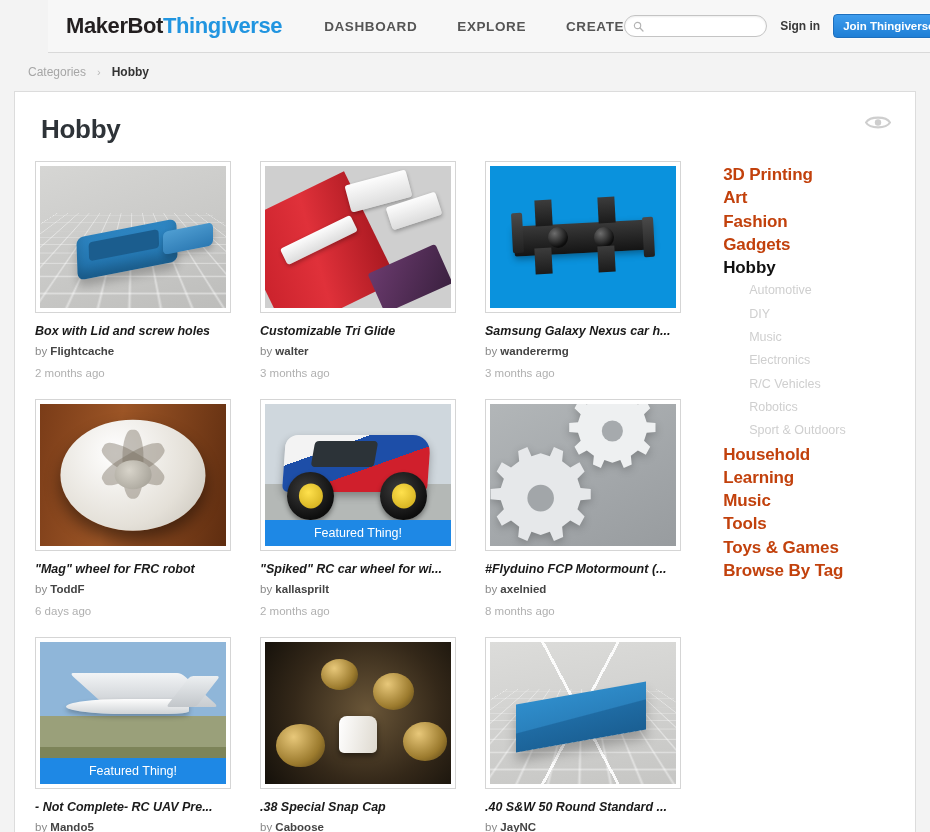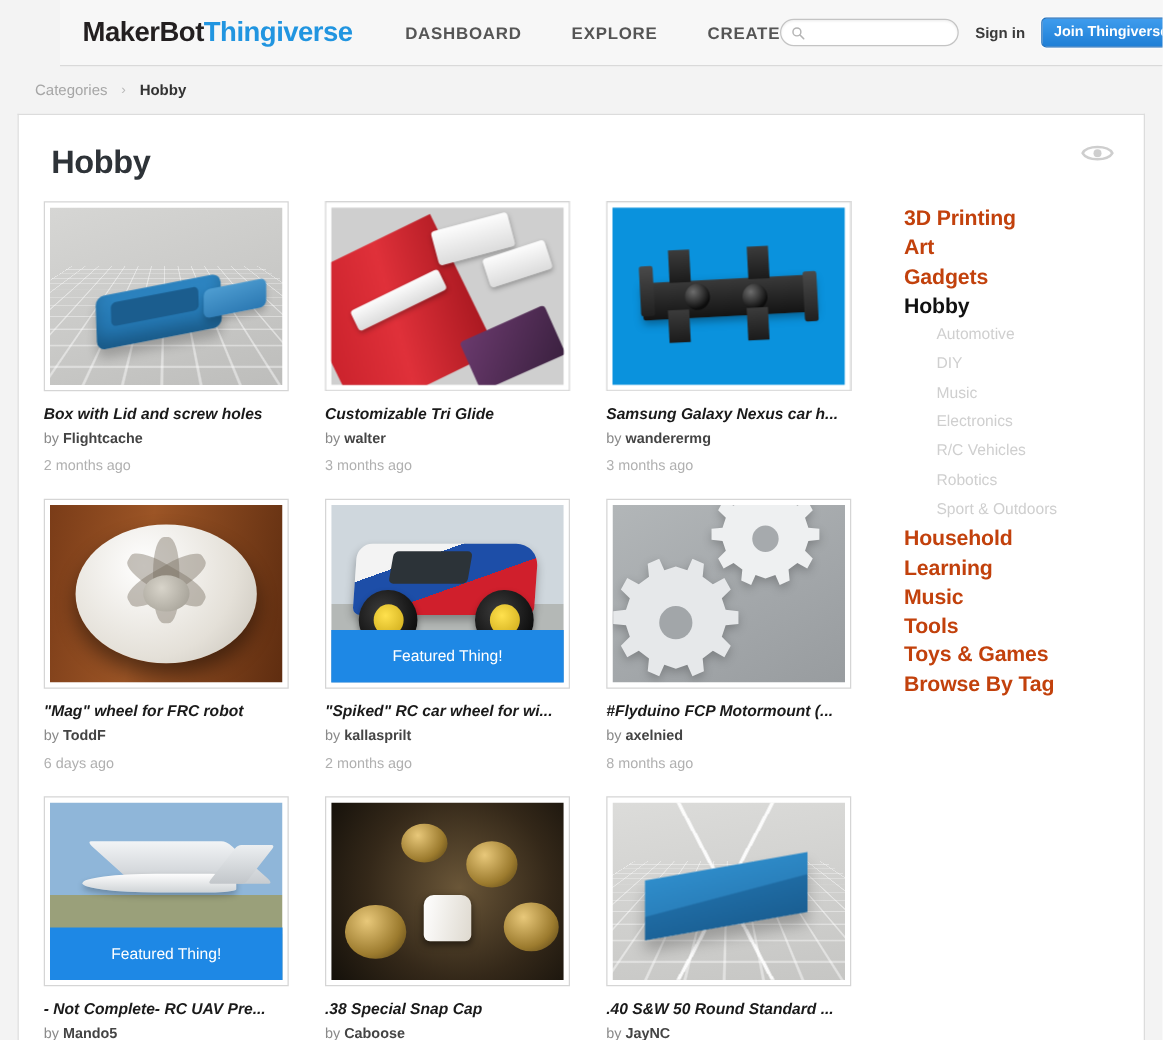--- a/index.html
+++ b/index.html
@@ -166,21 +166,21 @@
     height: 100%;
     position: relative;
     overflow: hidden;
   }
 
   .featured-badge {
     position: absolute;
     left: 4px;
     right: 4px;
     bottom: 4px;
-    height: 42px;
+    height: 26px;
     background: #1e88e5;
     color: #fff;
     font-size: 12.5px;
     display: flex;
     align-items: center;
     justify-content: center;
     font-family: "Liberation Sans", sans-serif;
     z-index: 6;
   }
 
@@ -659,20 +659,21 @@
           <b>JayNC</b>
         </div>
         <div class="card-date">3 days ago</div>
       </div>
 
     </div>
 
     <div class="sidebar">
       <div class="cat">3D Printing</div>
       <div class="cat">Art</div>
+      <div class="cat">Fashion</div>
       <div class="cat">Gadgets</div>
       <div class="cat active">Hobby</div>
 
       <div class="subcat">Automotive</div>
       <div class="subcat">DIY</div>
       <div class="subcat">Music</div>
       <div class="subcat">Electronics</div>
       <div class="subcat">R/C Vehicles</div>
       <div class="subcat">Robotics</div>
       <div class="subcat">Sport &amp; Outdoors</div>

